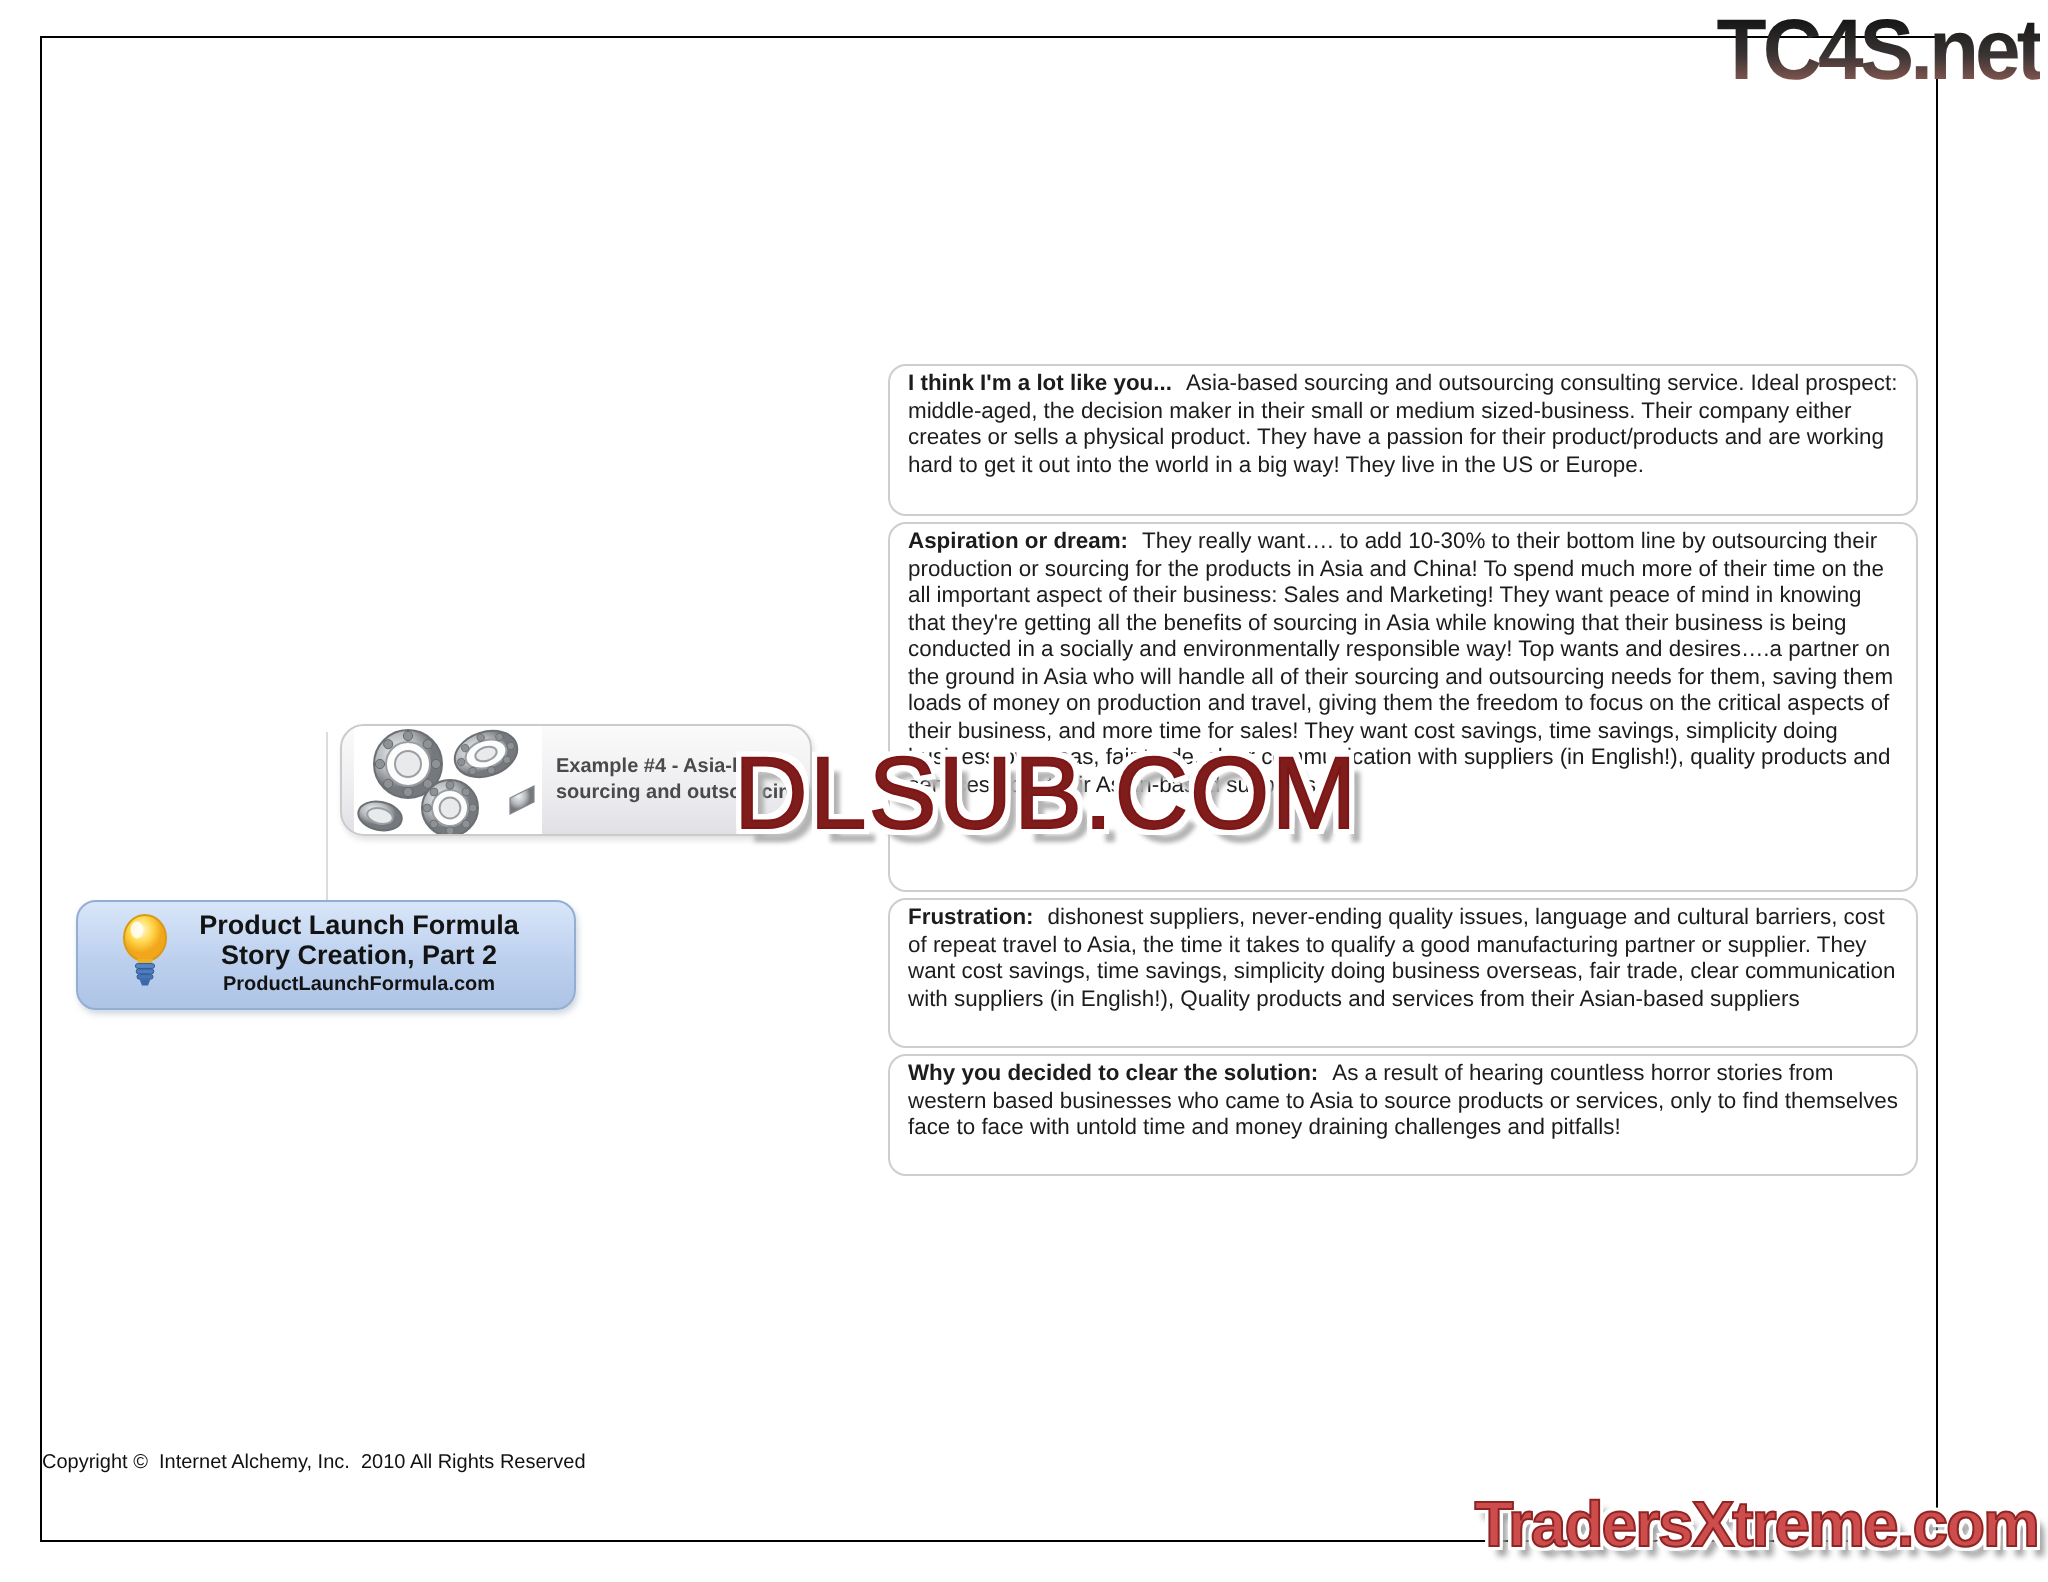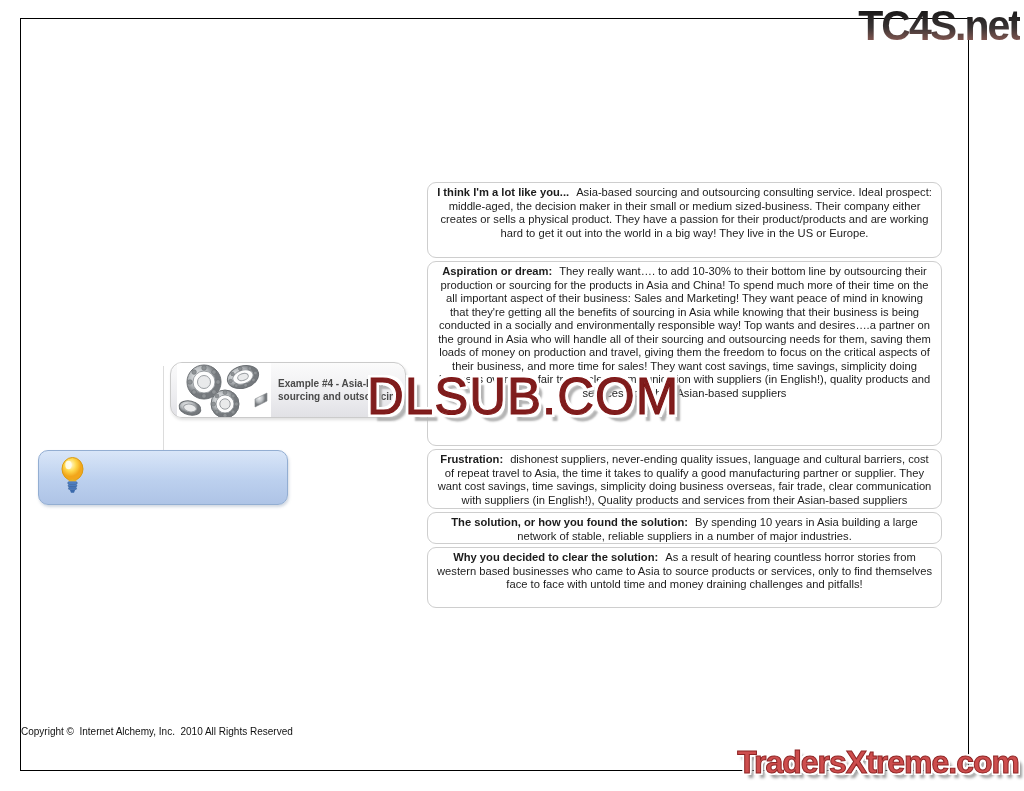--- a/index.html
+++ b/index.html
@@ -27,26 +27,26 @@
                   border:1px solid #cbcbcb; border-radius:12px; z-index:3;
                   background:linear-gradient(180deg,#fbfbfb 0%,#ededf0 60%,#e1e1e5 100%);
                   box-shadow:1px 2px 3px rgba(0,0,0,.12);
                   display:flex; align-items:center; overflow:hidden; }
   .bearing-wrap { flex:0 0 auto; width:94px; height:62px; margin-left:6px; background:#fff;
                   border-radius:3px; }
   .example-label { font-size:10px; font-weight:bold; color:#4a4a4a; line-height:13px;
                    margin-left:7px; white-space:nowrap; }
 
   
-  .boxes { position:absolute; left:427px; top:182px; width:515px; z-index:2;text-align:center; }
+  .boxes { position:absolute; left:444px; top:182px; width:515px; z-index:2; }
   .tbox { background:#fff; border:1px solid #cecece; border-radius:9px;
           padding:3px 9px 0 9px; margin-bottom:3px; overflow:hidden;
           font-size:11.2px; line-height:13.5px; color:#1c1c1c; }
   .tbox b { margin-right:7px; }
-  .h76 {height:76px} .h173 {height:185px} .h75 {height:60px} .h32 {height:32px} .h61 {height:61px}
+  .h76 {height:76px} .h173 {height:185px} .h75 {height:75px} .h32 {height:32px} .h61 {height:61px}
 
   
   .wm-tc4s { position:absolute; top:1px; right:4px; z-index:6;
              font-size:41px; font-weight:900; letter-spacing:-2px; line-height:48px;
              background:linear-gradient(180deg,#151515 18%,#3a3434 55%,#9a625a 90%);
              -webkit-background-clip:text; background-clip:text; color:transparent;
              transform:scaleY(1.05); }
   .wm-dlsub { position:absolute; left:367px; top:367px; z-index:6;
               font-size:51px; font-weight:400; letter-spacing:1px; color:#7f1d1d;
               -webkit-text-stroke:1px #7e1414;
@@ -157,34 +157,36 @@
       </defs>
       <ellipse cx="13.5" cy="12" rx="10.5" ry="11.5" fill="url(#bulbg)" stroke="#d99b15" stroke-width="1"></ellipse>
       <ellipse cx="9.5" cy="8" rx="3.2" ry="4.2" fill="#fffef2" opacity="0.85"></ellipse>
       <path d="M9.5 22.5 h8 l-0.5 2 h-7 z" fill="#e8b32a"></path>
       <rect x="8.7" y="24.8" width="9.6" height="2.4" rx="1.2" fill="#5586c9" stroke="#33598f" stroke-width="0.5"></rect>
       <rect x="9.1" y="27.5" width="8.8" height="2.4" rx="1.2" fill="#4d7dc0" stroke="#33598f" stroke-width="0.5"></rect>
       <rect x="9.5" y="30.2" width="8" height="2.4" rx="1.2" fill="#4575b8" stroke="#33598f" stroke-width="0.5"></rect>
       <path d="M10.8 32.8 h5.4 l-1.2 3 h-3 z" fill="#3a69ab"></path>
     </svg>
   </span>
+  <div class="root-text">
+    <div class="t1">Product Launch Formula</div>
+    <div class="t1">Story Creation, Part 2</div>
+    <div class="t2">ProductLaunchFormula.com</div>
+  </div>
 </div>
 
 <div class="boxes">
   <div class="tbox h76">
     <b>I think I'm a lot like you...</b><span>Asia-based sourcing and outsourcing consulting service. Ideal prospect: middle-aged, the decision maker in their small or medium sized-business. Their company either creates or sells a physical product. They have a passion for their product/products and are working hard to get it out into the world in a big way! They live in the US or Europe.</span>
   </div>
   <div class="tbox h173">
     <b>Aspiration or dream:</b><span>They really want…. to add 10-30% to their bottom line by outsourcing their production or sourcing for the products in Asia and China! To spend much more of their time on the all important aspect of their business: Sales and Marketing! They want peace of mind in knowing that they're getting all the benefits of sourcing in Asia while knowing that their business is being conducted in a socially and environmentally responsible way! Top wants and desires….a partner on the ground in Asia who will handle all of their sourcing and outsourcing needs for them, saving them loads of money on production and travel, giving them the freedom to focus on the critical aspects of their business, and more time for sales! They want cost savings, time savings, simplicity doing business overseas, fair trade, clear communication with suppliers (in English!), quality products and services from their Asian-based suppliers</span>
   </div>
   <div class="tbox h75">
     <b>Frustration:</b><span>dishonest suppliers, never-ending quality issues, language and cultural barriers, cost of repeat travel to Asia, the time it takes to qualify a good manufacturing partner or supplier. They want cost savings, time savings, simplicity doing business overseas, fair trade, clear communication with suppliers (in English!), Quality products and services from their Asian-based suppliers</span>
-  </div>
-  <div class="tbox h32">
-    <b>The solution, or how you found the solution:</b><span>By spending 10 years in Asia building a large network of stable, reliable suppliers in a number of major industries.</span>
   </div>
   <div class="tbox h61">
     <b>Why you decided to clear the solution:</b><span>As a result of hearing countless horror stories from western based businesses who came to Asia to source products or services, only to find themselves face to face with untold time and money draining challenges and pitfalls!</span>
   </div>
 </div>
 
 <div class="wm-tc4s">TC4S.net</div>
 <div class="wm-dlsub">DLSUB.COM</div>
 <div class="wm-traders">TradersXtreme.com</div>
 

